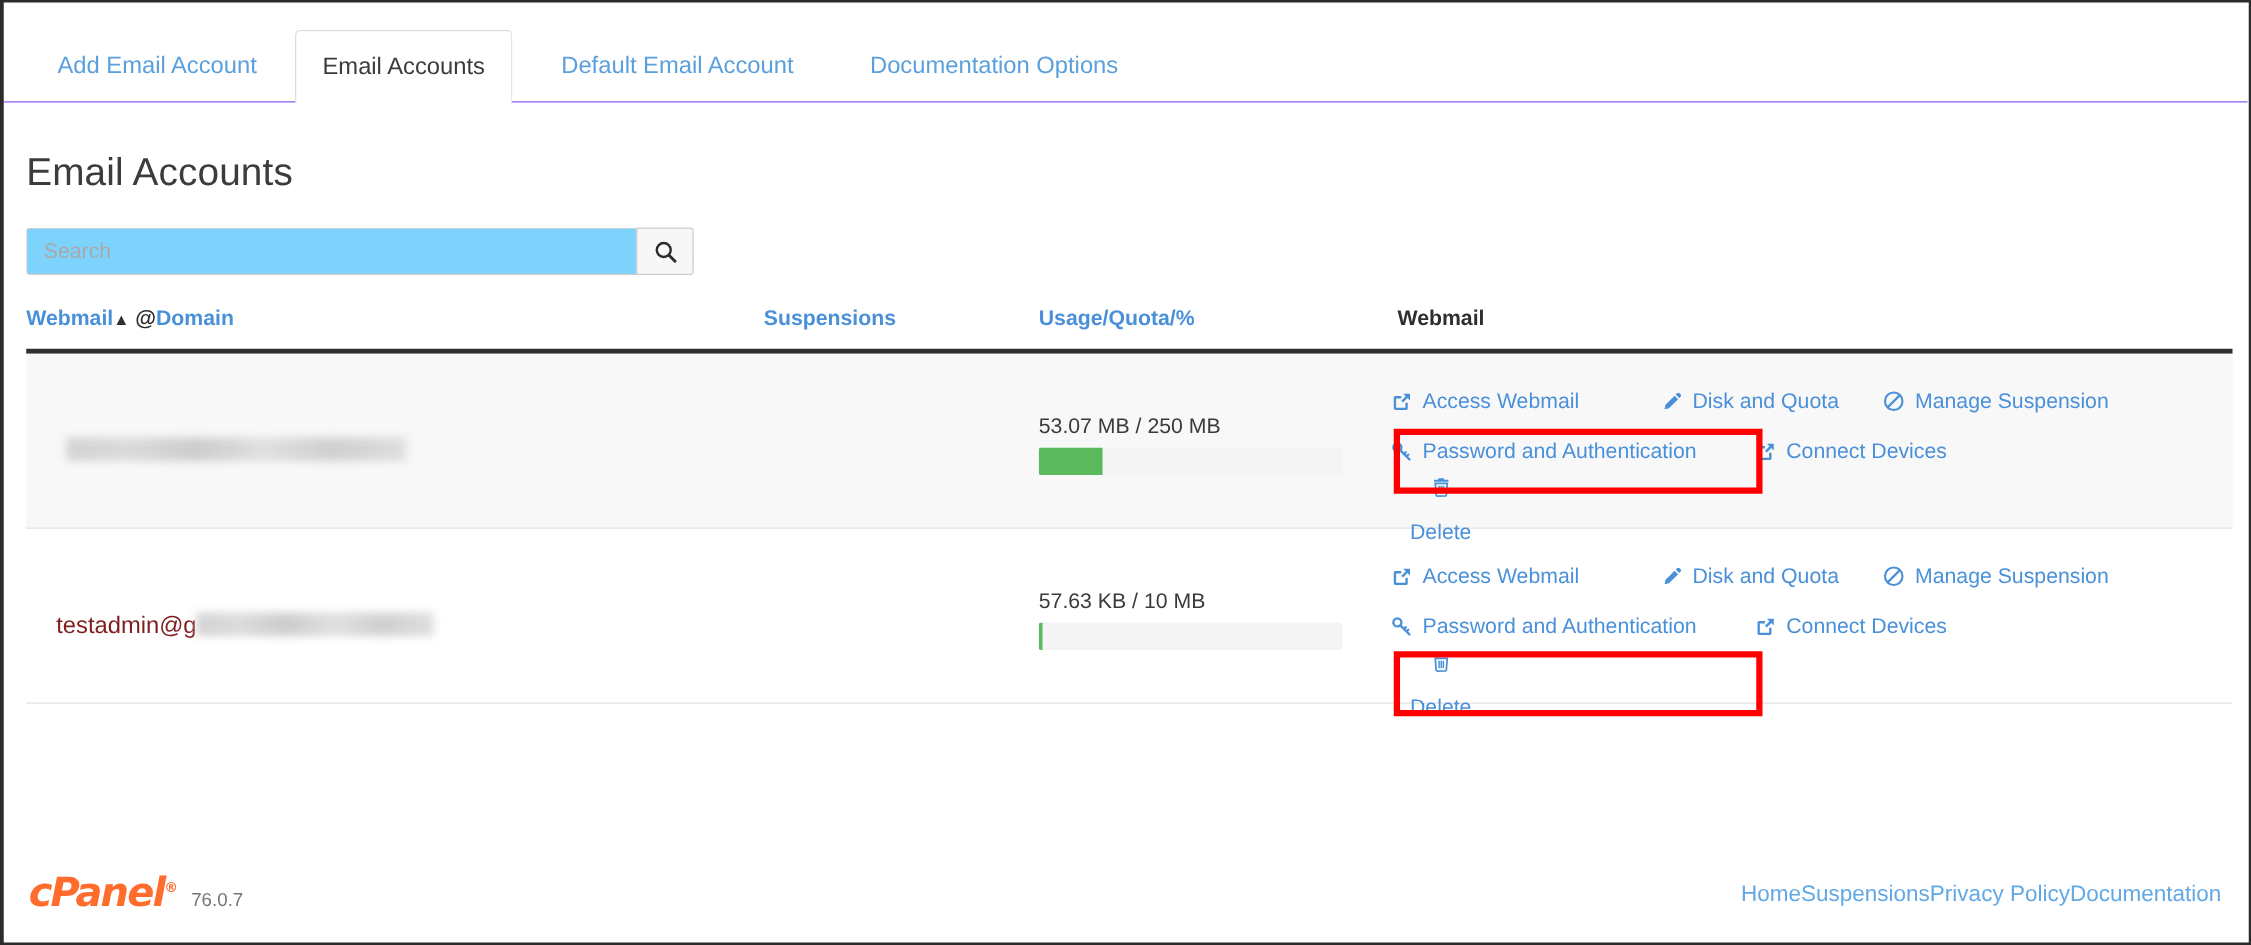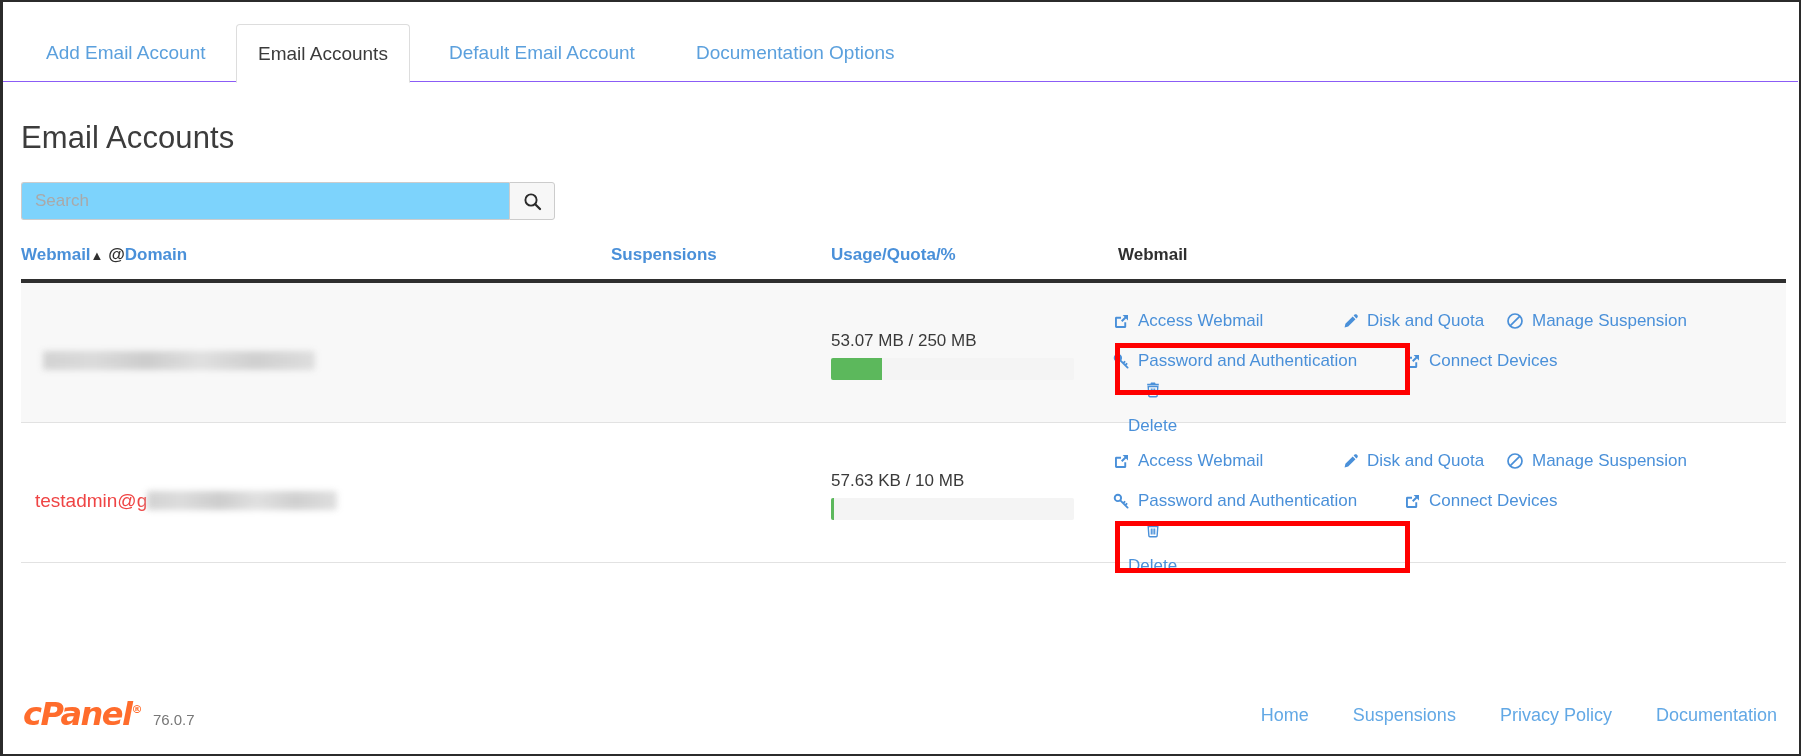--- a/index.html
+++ b/index.html
@@ -142,24 +142,24 @@
 
   .trow {
     position: relative;
     height: 139px;
     border-bottom: 1px solid #e2e2e2;
   }
   .trow.shaded { background: #f8f8f8; }
 
   .cell-account {
     position: absolute;
-    left: 14px;
+    left: 24px;
     top: 67px;
     font-size: 19px;
-    color: #ef4444;
+    color: #7f1d1d;
     white-space: nowrap;
     text-align: center;
   }
   .redact {
     display: inline-block;
     height: 19px;
     vertical-align: -3px;
     border-radius: 2px;
     background: linear-gradient(90deg,#cfcfcf 0%,#d9d9d9 18%,#c9c9c9 38%,#dedede 58%,#cccccc 78%,#dcdcdc 100%);
     filter: blur(3.2px);
@@ -214,21 +214,21 @@
     white-space: nowrap;
     cursor: pointer;
     display: flex;
     align-items: center;
     gap: 8px;
   }
   .action .ic { display: inline-flex; align-items: center; }
   .action svg { display: block; }
 
   .a-webmail   { left: 0px; }
-  .a-disk      { left: 229px; }
+  .a-disk      { left: 216px; }
   .a-suspend   { left: 393px; }
   .a-password  { left: 0px; }
   .a-connect   { left: 291px; }
   .a-delete    { left: 15px; flex-direction: column; }
 
   .highlight-box {
     position: absolute;
     border: 5px solid #ff0000;
     box-sizing: border-box;
     pointer-events: none;
@@ -258,21 +258,20 @@
   }
   .cpanel-version {
     font-size: 15px;
     color: #777;
   }
   .footer-links {
     position: absolute;
     right: 22px;
     top: 703px;
     display: flex;
-    gap: 44px;
   }
   .footer-links a {
     font-size: 18px;
     color: #62a8e5;
     text-decoration: none;
     cursor: pointer;
     white-space: nowrap;
   }
 </style>
 </head>

